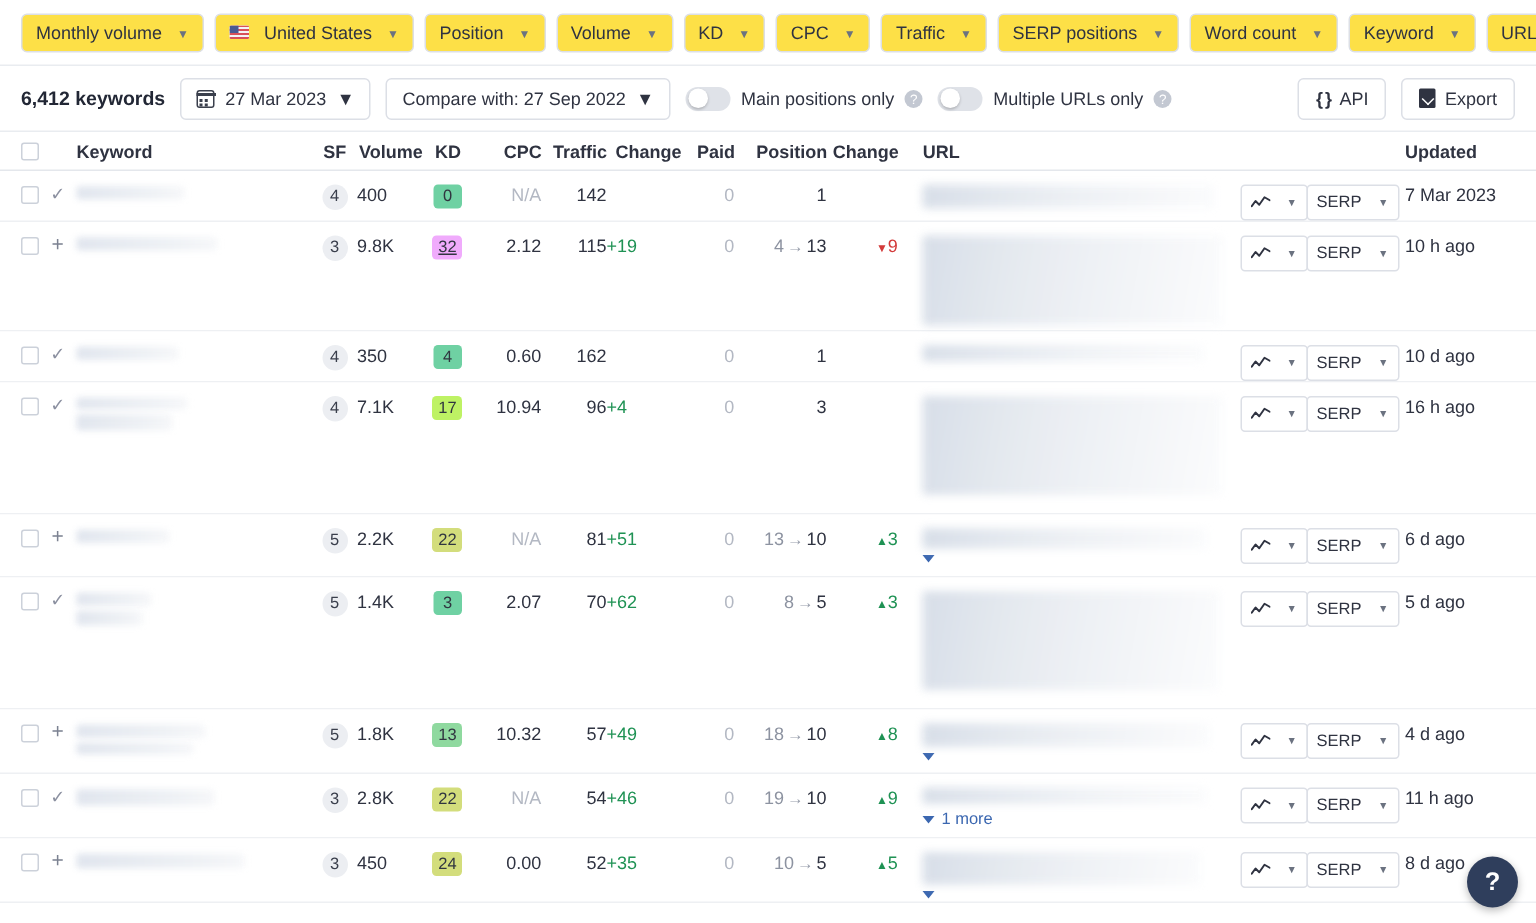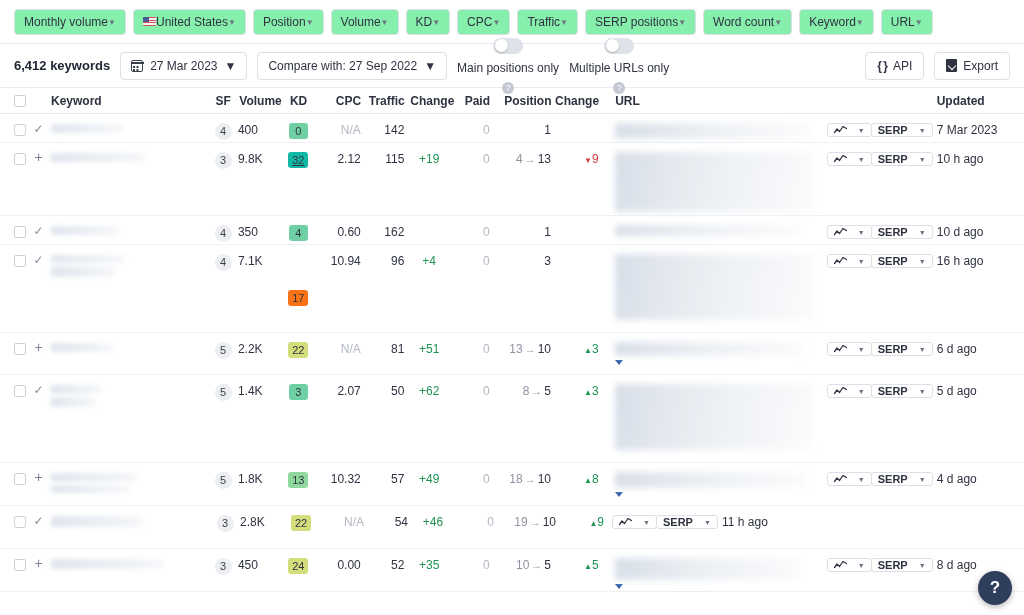--- a/index.html
+++ b/index.html
@@ -17,24 +17,24 @@
   
   .filter-bar {
     height: 44px;
     display: flex; align-items: center;
     padding: 0 14px;
     gap: 7px;
     background: #fff;
     border-bottom: 1px solid #e9ecf0;
   }
   .fchip {
-    display: inline-flex; align-items: center; gap: 0;
+    display: inline-flex; align-items: center; gap: 10px;
     height: 26px; padding: 0 9px;
     border: 1px solid #dcdfe6; border-radius: 4px;
-    background: #86efac; color: #2f3341;
+    background: #fde047; color: #2f3341;
     font-size: 12px; line-height: 1; white-space: nowrap;
     cursor: pointer;
   }
   .fchip .caret { color: #6b7280; font-size: 8px; transform: translateY(1px); }
   .flag {
     width: 13px; height: 9px; border-radius: 1px; overflow: hidden;
     display:inline-block; position: relative; flex: 0 0 auto;
     background: #ffffff;
     box-shadow: 0 0 0 0.5px rgba(0,0,0,.14) inset;
   }
@@ -66,21 +66,21 @@
     width: 12px; height: 12px; border: 1.4px solid #3a3f4c; border-radius: 2px;
     position: relative; flex:0 0 auto;
   }
   .cal-icon:before {
     content:""; position:absolute; left:-1.4px; right:-1.4px; top:1px; height:2px; background:#3a3f4c;
   }
   .cal-icon:after {
     content:""; position:absolute; left:1px; top:5px; width:2px; height:2px;
     background:#3a3f4c; box-shadow: 3.5px 0 0 #3a3f4c, 0 3px 0 #3a3f4c, 3.5px 3px 0 #3a3f4c;
   }
-  .toggle-wrap { display:flex; align-items:center; gap:7px;flex-direction:column; }
+  .toggle-wrap { display:flex; align-items:center; gap:7px; }
   .toggle {
     width: 30px; height: 16px; border-radius: 9px; background: #dfe2e8;
     position: relative; cursor: pointer; flex:0 0 auto;
   }
   .toggle .knob {
     position: absolute; left: 1.5px; top: 1.5px; width: 13px; height: 13px;
     border-radius: 50%; background: #ffffff; box-shadow: 0 1px 2px rgba(0,0,0,.22);
   }
   .toggle-label { font-size: 12px; color: #2f3341; white-space: nowrap; }
   .qmark {
@@ -121,21 +121,21 @@
     background: #fff;
   }
   .cell { padding-top: 9px; font-size: 12px; color: #2f3341; }
 
   .c-kw    { width: 196px; display:flex; align-items:flex-start; gap:7px; }
   .c-sf    { width: 30px; text-align: center; }
   .c-vol   { width: 44px; }
   .c-kd    { width: 34px; text-align: center; }
   .c-cpc   { width: 46px; text-align: right; }
   .c-tr    { width: 44px; text-align: right; }
-  .c-chg   { width: 50px; text-align: center; }
+  .c-chg   { width: 50px; text-align: left; }
   .c-paid  { width: 36px; text-align: right; }
   .c-pos   { width: 62px; text-align: right; }
   .c-chg2  { width: 48px; text-align: right; }
   .c-url   { width: 222px; padding-left: 16px; }
   .c-graph { width: 46px; padding-left: 8px; }
   .c-serp  { width: 62px; padding-left: 6px; }
   .c-upd   { width: 84px; padding-left: 10px; }
 
   .thead .c-kw { padding-top:0; }
   .thead .c-sf,.thead .c-vol,.thead .c-kd,.thead .c-cpc,.thead .c-tr,
@@ -188,23 +188,23 @@
   .muted { color: #b3b8c3; }
   .pos-arrow { color:#9aa0ad; padding: 0 2px; font-size: 11px; }
   .pos-from { color:#8d93a1; }
   .green { color: #1f9254; }
   .up { color:#1f9254; white-space: nowrap; }
   .down { color:#d33a3a; white-space: nowrap; }
   .arr { font-size: 8px; }
 
   .btn-sm {
     display:inline-flex; align-items:center; justify-content:center; gap:11px;
-    height: 14px; padding: 0 6px;
+    height: 24px; padding: 0 6px;
     border: 1px solid #dcdfe6; border-radius: 3px; background:#fff;
-    font-size: 11px; color:#2f3341; cursor: pointer; white-space: nowrap; font-weight: bold;
+    font-size: 11px; color:#2f3341; cursor: pointer; white-space: nowrap;
   }
   .btn-sm .caret { font-size: 7px; color:#6b7280; }
   .spark { display:block; }
 
   .help-fab {
     position: absolute; right: 12px; bottom: 10px;
     width: 34px; height: 34px; border-radius: 50%;
     background: #2f3e5c; color:#fff;
     font-size: 17px; font-weight: bold;
     display:flex; align-items:center; justify-content:center;
@@ -367,21 +367,21 @@
         <div class="trow" style="min-height: 73px;">
           <div class="cell c-kw">
             <span class="chk"></span>
             <span class="rowmark plus">+</span>
             <span class="kw-blur-wrap">
               <div class="blur" style="width:94px;height:9px;"></div>
             </span>
           </div>
           <div class="cell c-sf"><span class="sf-badge">3</span></div>
           <div class="cell c-vol">9.8K</div>
-          <div class="cell c-kd"><span class="kd-badge" style="background:#14b8a6;text-decoration:underline;">32</span></div>
+          <div class="cell c-kd"><span class="kd-badge" style="background:#f0abfc;text-decoration:underline;">32</span></div>
           <div class="cell c-cpc">2.12</div>
           <div class="cell c-tr">115</div>
           <div class="cell c-chg green">+19</div>
           <div class="cell c-paid muted">0</div>
           <div class="cell c-pos"><span class="pos-from">4</span><span class="pos-arrow">→</span><span>13</span></div>
           <div class="cell c-chg2"><span class="down"><span class="arr">▼</span>9</span></div>
           <div class="cell c-url">
             <div class="url-blur" style="width:200px;height:60px;"></div>
           </div>
           <div class="cell c-graph"><span class="btn-sm">
@@ -432,21 +432,21 @@
           <div class="cell c-kw">
             <span class="chk"></span>
             <span class="rowmark">✓</span>
             <span class="kw-blur-wrap">
               <div class="blur" style="width:74px;height:8px;"></div>
               <div class="blur" style="width:64px;height:11px;"></div>
             </span>
           </div>
           <div class="cell c-sf"><span class="sf-badge">4</span></div>
           <div class="cell c-vol">7.1K</div>
-          <div class="cell c-kd"><span class="kd-badge" style="background:#f97316;margin-top:36px;">17</span></div>
+          <div class="cell c-kd"><span class="kd-badge" style="background:#bef264;">17</span></div>
           <div class="cell c-cpc">10.94</div>
           <div class="cell c-tr">96</div>
           <div class="cell c-chg green">+4</div>
           <div class="cell c-paid muted">0</div>
           <div class="cell c-pos"><span>3</span></div>
           <div class="cell c-chg2"></div>
           <div class="cell c-url">
             <div class="url-blur" style="width:200px;height:66px;"></div>
           </div>
           <div class="cell c-graph"><span class="btn-sm">
@@ -502,21 +502,21 @@
             <span class="rowmark">✓</span>
             <span class="kw-blur-wrap">
               <div class="blur" style="width:50px;height:9px;"></div>
               <div class="blur" style="width:44px;height:10px;"></div>
             </span>
           </div>
           <div class="cell c-sf"><span class="sf-badge">5</span></div>
           <div class="cell c-vol">1.4K</div>
           <div class="cell c-kd"><span class="kd-badge" style="background:#6fd1a3;">3</span></div>
           <div class="cell c-cpc">2.07</div>
-          <div class="cell c-tr">50</div>
+          <div class="cell c-tr">70</div>
           <div class="cell c-chg green">+62</div>
           <div class="cell c-paid muted">0</div>
           <div class="cell c-pos"><span class="pos-from">8</span><span class="pos-arrow">→</span><span>5</span></div>
           <div class="cell c-chg2"><span class="up"><span class="arr">▲</span>3</span></div>
           <div class="cell c-url">
             <div class="url-blur" style="width:198px;height:66px;"></div>
           </div>
           <div class="cell c-graph"><span class="btn-sm">
               <svg class="spark" width="13" height="10" viewBox="0 0 13 10">
                 <polyline points="0.5,7.5 3,4 5.5,6.5 9,1.5 12.5,3.5" fill="none" stroke="#2f3341" stroke-width="1.3" stroke-linejoin="round" stroke-linecap="round"></polyline>
@@ -575,20 +575,27 @@
           </div>
           <div class="cell c-sf"><span class="sf-badge">3</span></div>
           <div class="cell c-vol">2.8K</div>
           <div class="cell c-kd"><span class="kd-badge" style="background:#d3dd7c;">22</span></div>
           <div class="cell c-cpc muted">N/A</div>
           <div class="cell c-tr">54</div>
           <div class="cell c-chg green">+46</div>
           <div class="cell c-paid muted">0</div>
           <div class="cell c-pos"><span class="pos-from">19</span><span class="pos-arrow">→</span><span>10</span></div>
           <div class="cell c-chg2"><span class="up"><span class="arr">▲</span>9</span></div>
+          <div class="cell c-url">
+            <div class="url-blur" style="width:190px;height:11px;"></div>
+            <div class="expander">
+              <span class="tri-down"></span>
+              <span>1 more</span>
+            </div>
+          </div>
           <div class="cell c-graph"><span class="btn-sm">
               <svg class="spark" width="13" height="10" viewBox="0 0 13 10">
                 <polyline points="0.5,7.5 3,4 5.5,6.5 9,1.5 12.5,3.5" fill="none" stroke="#2f3341" stroke-width="1.3" stroke-linejoin="round" stroke-linecap="round"></polyline>
               </svg>
               <span class="caret">▼</span>
             </span></div>
           <div class="cell c-serp"><span class="btn-sm">
               <span>SERP</span>
               <span class="caret">▼</span>
             </span></div>

